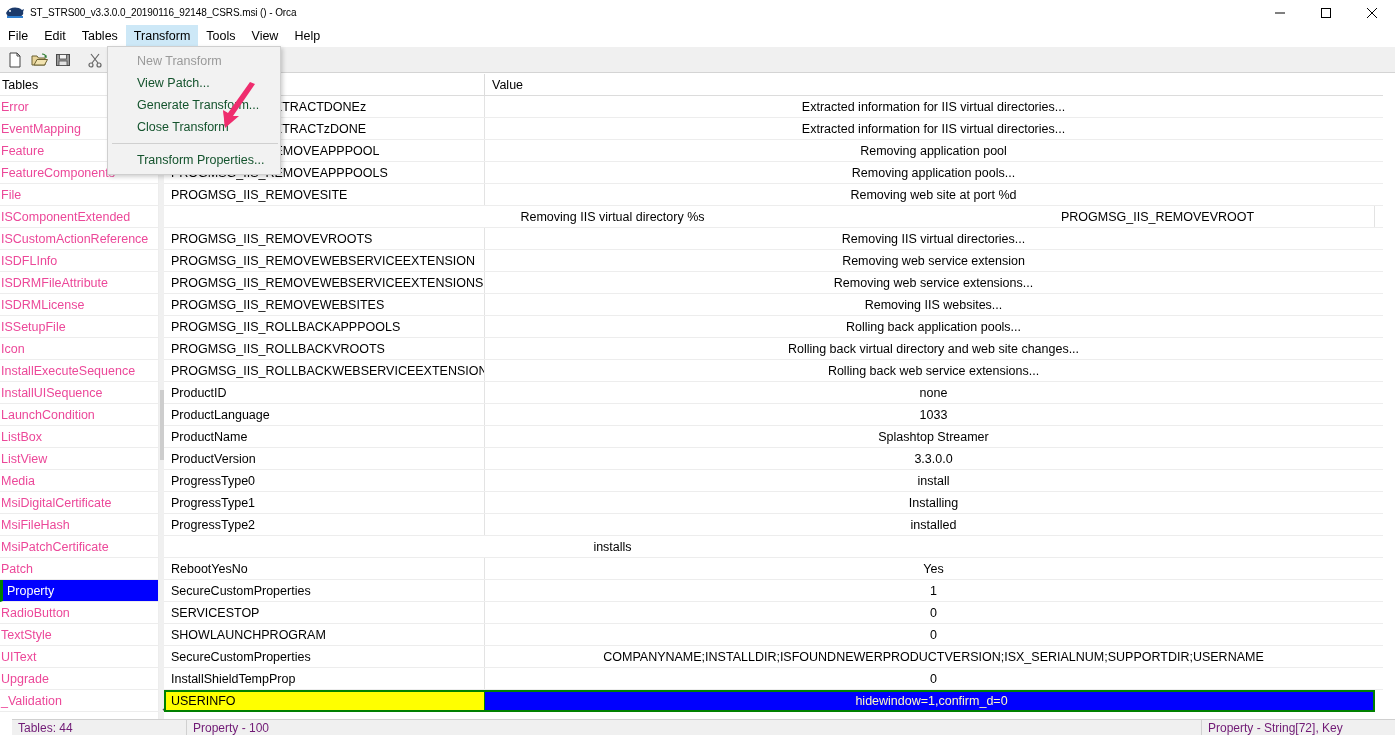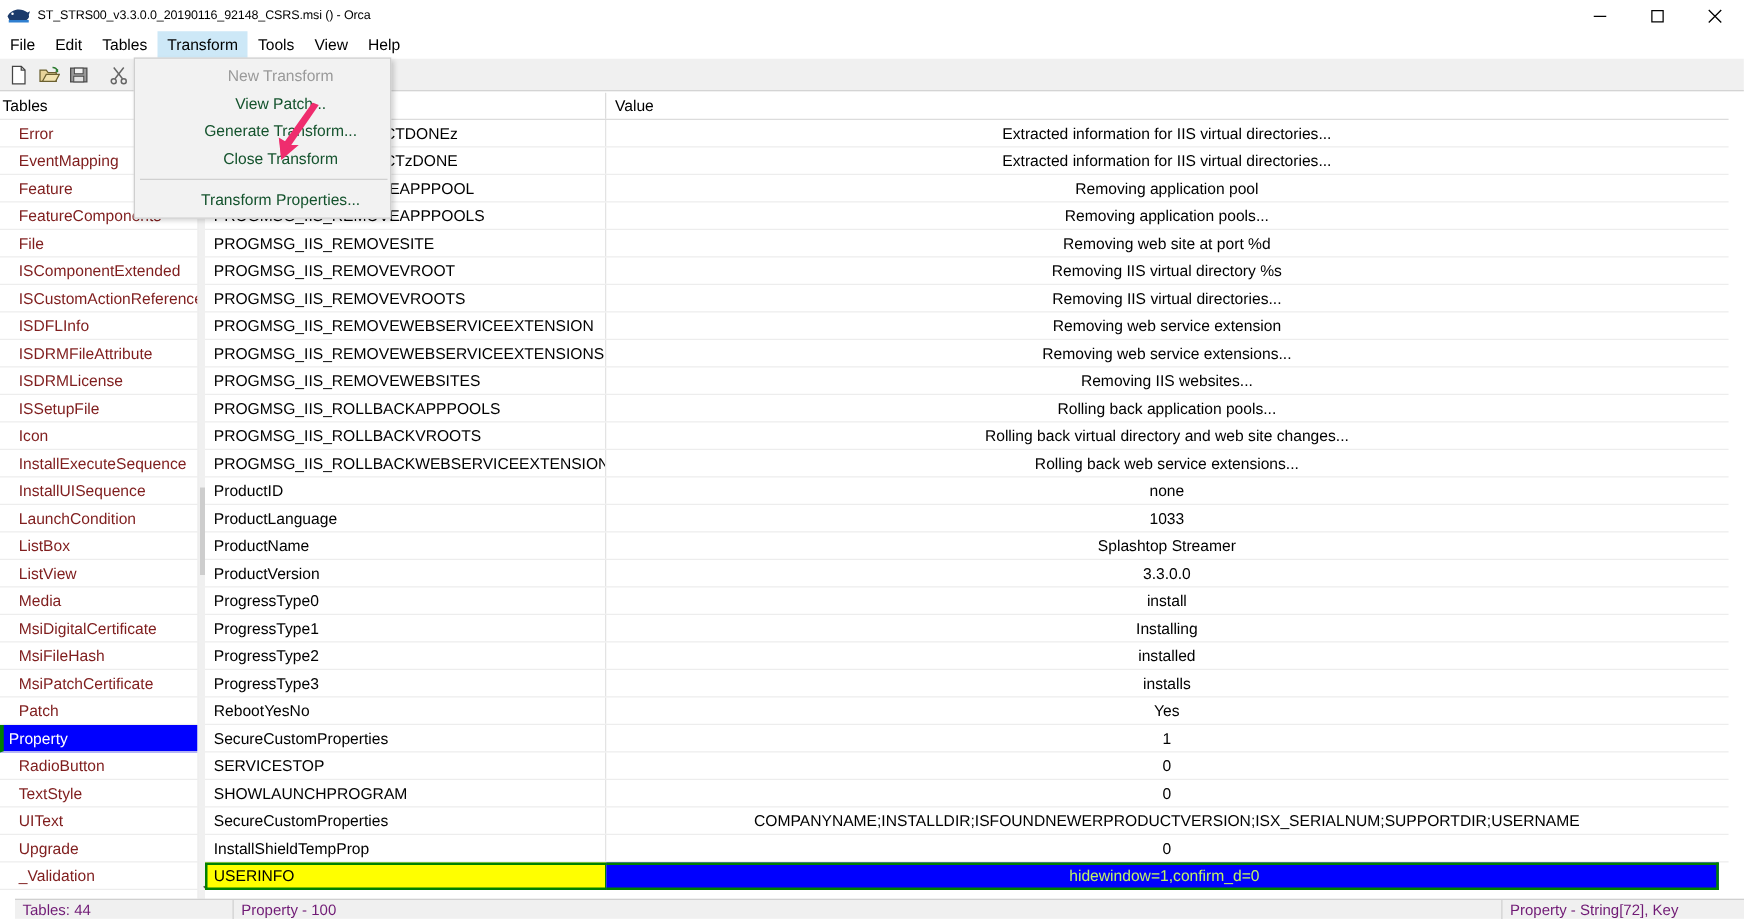--- a/index.html
+++ b/index.html
@@ -73,22 +73,22 @@
     background: #fff; border-right: 1px solid #b4b4b4;
     overflow: hidden;
   }
   #left-header {
     height: 22px; line-height: 22px; font-size: 12.5px; color: #000;
     padding-left: 2px; border-bottom: 1px solid #e8e8e8;
     background: #fff;
   }
   #table-list { position: relative; }
   .tbl-row {
-    height: 22px; line-height: 22px; font-size: 12.5px; color: #7f1d1d;
-    padding-left: 15px; border-bottom: 1px solid #ededed;
+    height: 22px; line-height: 22px; font-size: 12.5px; color: #ec4899;
+    padding-left: 1px; border-bottom: 1px solid #ededed;
     white-space: nowrap; overflow: hidden; cursor: default;
   }
   .tbl-row.selected {
     background: #0000ff; color: #ffffff;
     border-left: 3px solid #008000;
     padding-left: 4px;
   }
 
   
   #left-scrollbar {
@@ -137,21 +137,21 @@
   .grid-row.highlight { border-bottom: none; }
   .grid-row.highlight .c-prop {
     background: #ffff00; color: #000;
     border-top: 2px solid #008000;
     border-bottom: 2px solid #008000;
     border-right: 1px solid #008000;
     border-left: 2px solid #008000;
     padding-left: 5px; line-height: 18px;
   }
   .grid-row.highlight .c-val {
-    background: #0000ff; color: #bef264;
+    background: #0000ff; color: #fef9c3;
     border-top: 2px solid #008000;
     border-bottom: 2px solid #008000;
     border-right: 2px solid #008000;
     padding-left: 5px; line-height: 18px;
   }
 
   
   #statusbar {
     position: absolute; left: 0; top: 719px; width: 1395px; height: 16px;
     background: #f0f0f0; border-top: 1px solid #d0d0d0;
@@ -161,26 +161,25 @@
   .sb-cell {
     height: 16px; line-height: 16px; padding-left: 6px;
     border-right: 1px solid #d0d0d0; overflow: hidden; white-space: nowrap;
   }
   #sb-1 { width: 175px; }
   #sb-2 { width: 1015px; }
   #sb-3 { width: 205px; border-right: none; }
 
   
   #dropdown {
-    position: absolute; left: 107px; top: 46px; width: 206px;
+    position: absolute; left: 107px; top: 46px; width: 174px;
     background: #f2f2f2; border: 1px solid #cfcfcf;
     box-shadow: 2px 2px 4px rgba(0,0,0,0.18);
     padding: 3px 0 3px 0;
     z-index: 40;
-    text-align: center;
   }
   .dd-item {
     height: 22px; line-height: 22px; font-size: 12.5px;
     color: #14532d; padding-left: 29px; white-space: nowrap; cursor: default;
   }
   .dd-item.disabled { color: #9a9a9a; }
   .dd-sep {
     height: 1px; background: #d0d0d0; margin: 5px 2px 5px 4px;
   }
 
@@ -334,22 +333,22 @@
         </div>
         <div class="grid-row">
           <div class="g-cell c-prop">PROGMSG_IIS_REMOVEAPPPOOLS</div>
           <div class="g-cell c-val">Removing application pools...</div>
         </div>
         <div class="grid-row">
           <div class="g-cell c-prop">PROGMSG_IIS_REMOVESITE</div>
           <div class="g-cell c-val">Removing web site at port %d</div>
         </div>
         <div class="grid-row">
+          <div class="g-cell c-val">Removing IIS virtual directory %s</div>
           <div class="g-cell c-prop">PROGMSG_IIS_REMOVEVROOT</div>
-          <div class="g-cell c-val">Removing IIS virtual directory %s</div>
         </div>
         <div class="grid-row">
           <div class="g-cell c-prop">PROGMSG_IIS_REMOVEVROOTS</div>
           <div class="g-cell c-val">Removing IIS virtual directories...</div>
         </div>
         <div class="grid-row">
           <div class="g-cell c-prop">PROGMSG_IIS_REMOVEWEBSERVICEEXTENSION</div>
           <div class="g-cell c-val">Removing web service extension</div>
         </div>
         <div class="grid-row">
@@ -394,21 +393,20 @@
         </div>
         <div class="grid-row">
           <div class="g-cell c-prop">ProgressType1</div>
           <div class="g-cell c-val">Installing</div>
         </div>
         <div class="grid-row">
           <div class="g-cell c-prop">ProgressType2</div>
           <div class="g-cell c-val">installed</div>
         </div>
         <div class="grid-row">
-          <div class="g-cell c-prop">ProgressType3</div>
           <div class="g-cell c-val">installs</div>
         </div>
         <div class="grid-row">
           <div class="g-cell c-prop">RebootYesNo</div>
           <div class="g-cell c-val">Yes</div>
         </div>
         <div class="grid-row">
           <div class="g-cell c-prop">SecureCustomProperties</div>
           <div class="g-cell c-val">1</div>
         </div>

